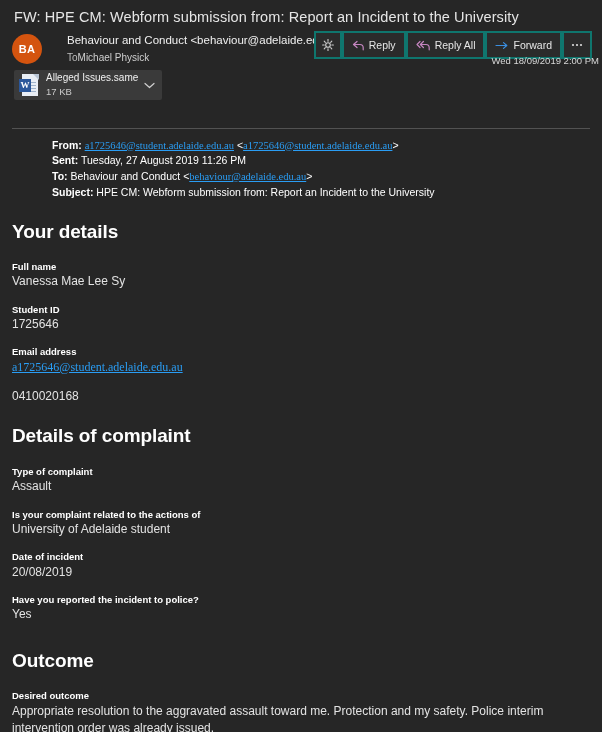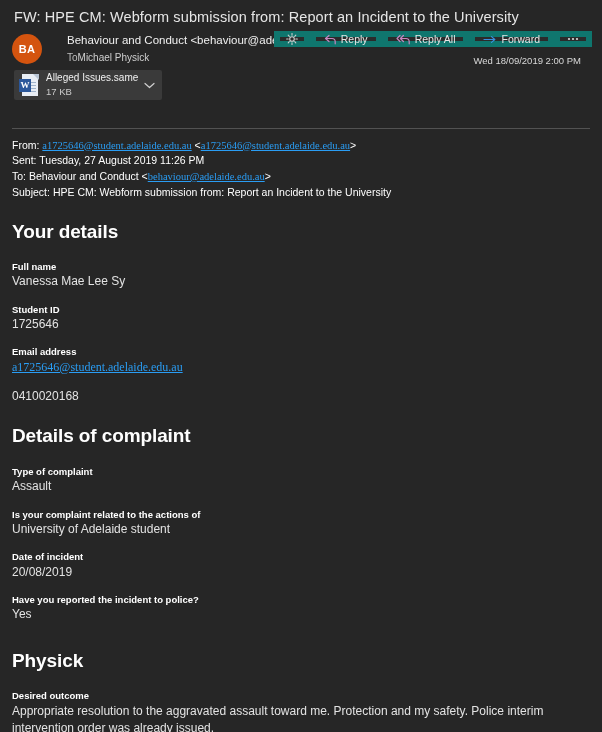--- a/index.html
+++ b/index.html
@@ -70,38 +70,38 @@
 
   .action-bar {
     position: absolute;
     right: 10px;
     top: 2px;
     display: flex;
     align-items: center;
     gap: 0px;
   }
   .act-btn {
-    height: 16px;
+    height: 28px;
     display: flex;
     align-items: center;
     gap: 4px;
     padding: 0 8px;
-    border: 6px solid #0f766e;
+    border: 2px solid #0f766e;
     background: #2b2b2b;
     color: #e6e6e6;
     font-size: 10.5px;
     cursor: pointer;
     box-sizing: border-box;
   }
   .act-btn.icon-only { padding: 0 6px; }
   .act-btn svg { display: block; }
 
   .timestamp {
     position: absolute;
-    right: 21px;
+    right: 3px;
     top: 26px;
     font-size: 9.5px;
     color: #d8d8d8;
     white-space: nowrap;
   }
 
   
   .attach-wrap { padding: 6px 0 0 14px; }
   .attach-chip {
     display: inline-flex;
@@ -175,21 +175,21 @@
     margin: 27px 12px 0 12px;
   }
 
   
   .body {
     padding: 9px 12px 0 12px;
     font-size: 10.5px;
     line-height: 1.5;
   }
   .hdr-line { color: #ffffff; }
-  .hdr-line b { font-weight: 400; }
+  .hdr-line b { font-weight: 700; margin-left: 40px; }
   a.link {
     color: #2a9df4;
     text-decoration: underline;
     font-family: Liberation Serif, serif;
   }
 
   h2.sect {
     font-size: 19px;
     font-weight: 700;
     color: #ffffff;
@@ -385,21 +385,21 @@
   <div class="field">
     <div class="field-label">Date of incident</div>
     <div class="field-value">20/08/2019</div>
   </div>
 
   <div class="field">
     <div class="field-label">Have you reported the incident to police?</div>
     <div class="field-value">Yes</div>
   </div>
 
-  <h2 class="sect outcome">Physick</h2>
+  <h2 class="sect outcome">Outcome</h2>
 
   <div class="field gap-lg">
     <div class="field-label">Desired outcome</div>
     <div class="field-value">Appropriate resolution to the aggravated assault toward me. Protection and my safety. Police interim intervention order was already issued.</div>
     <div class="para">Enclosed the same copy of incident report that we (I, and my sister) have already forwarded to Campus Security.</div>
   </div>
 
 </div>
 
 </body></html>

